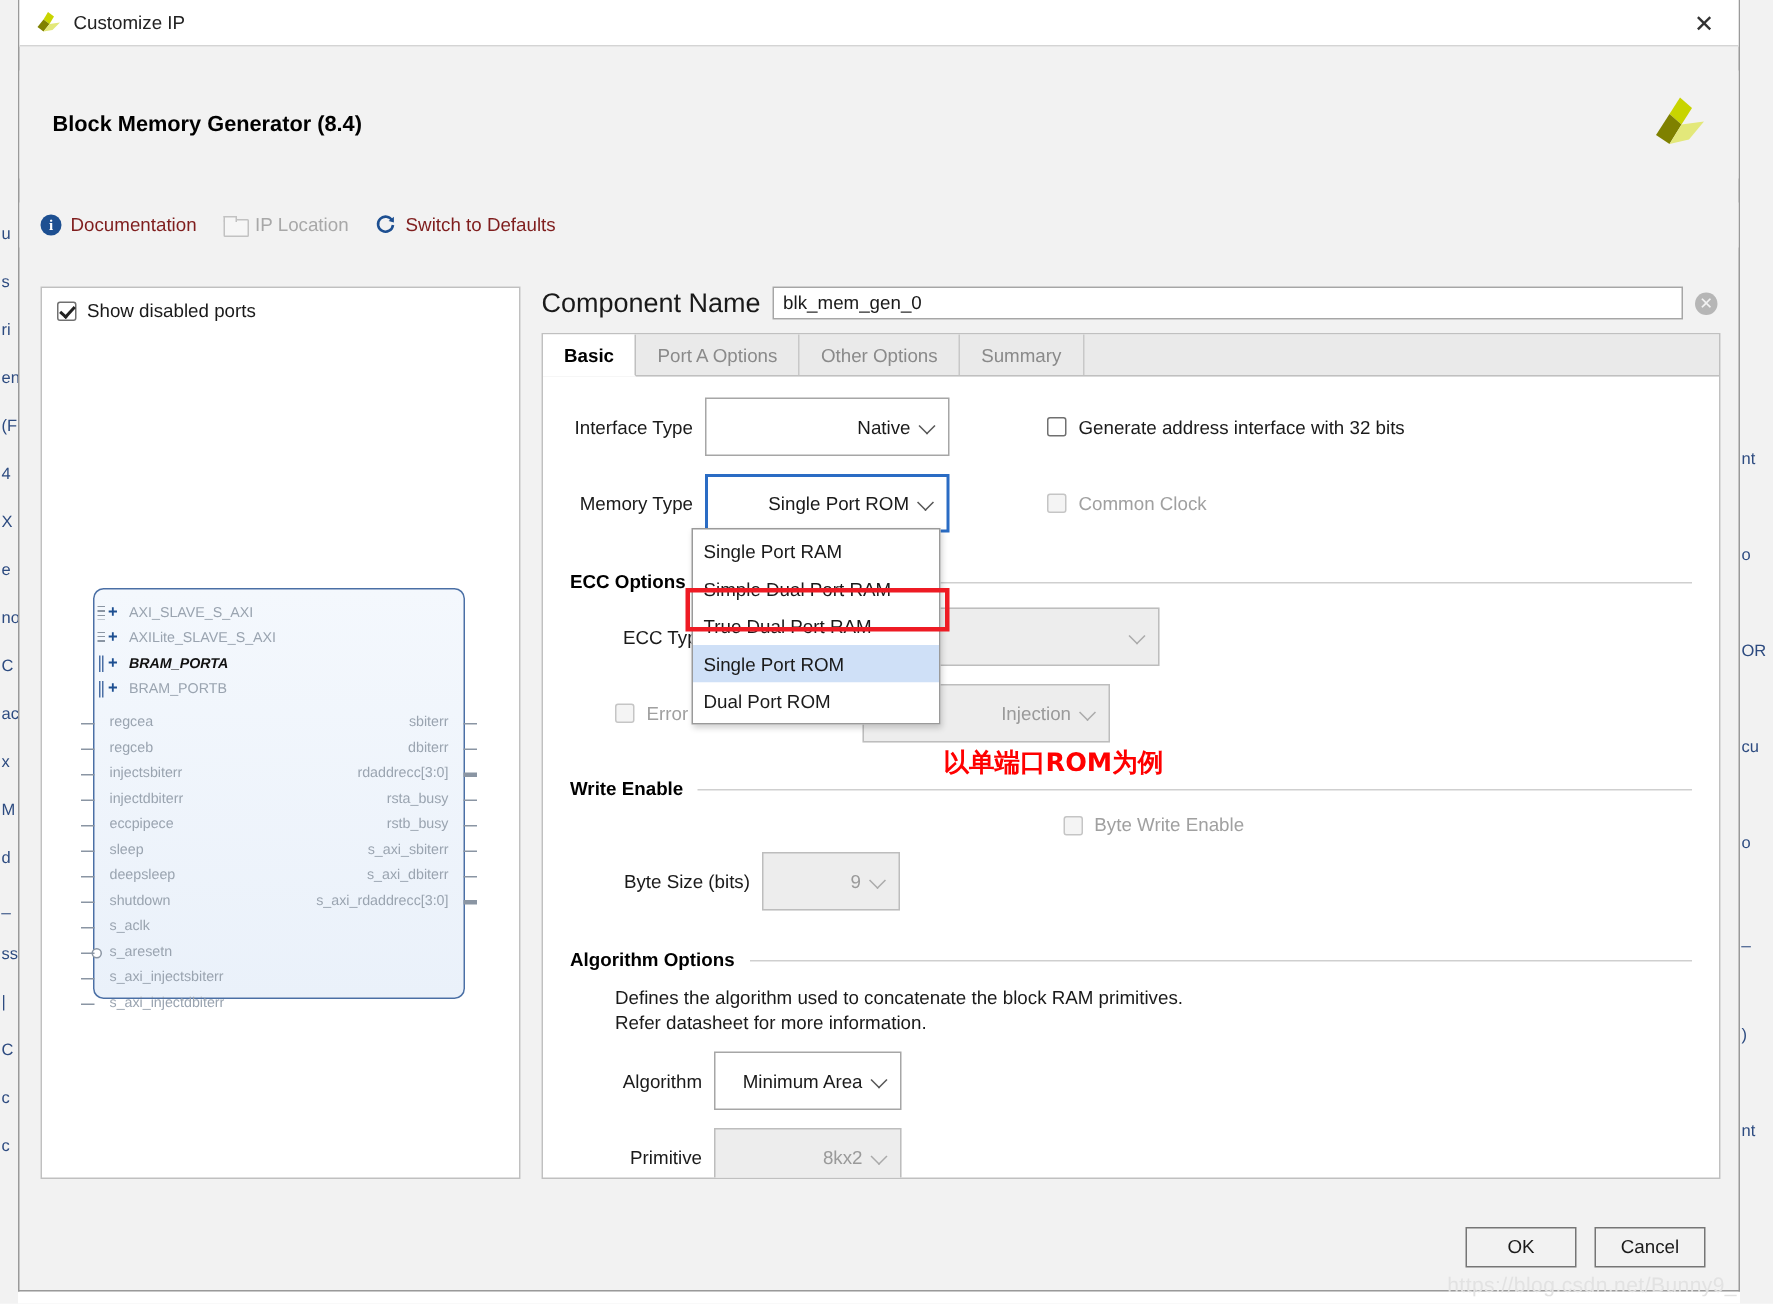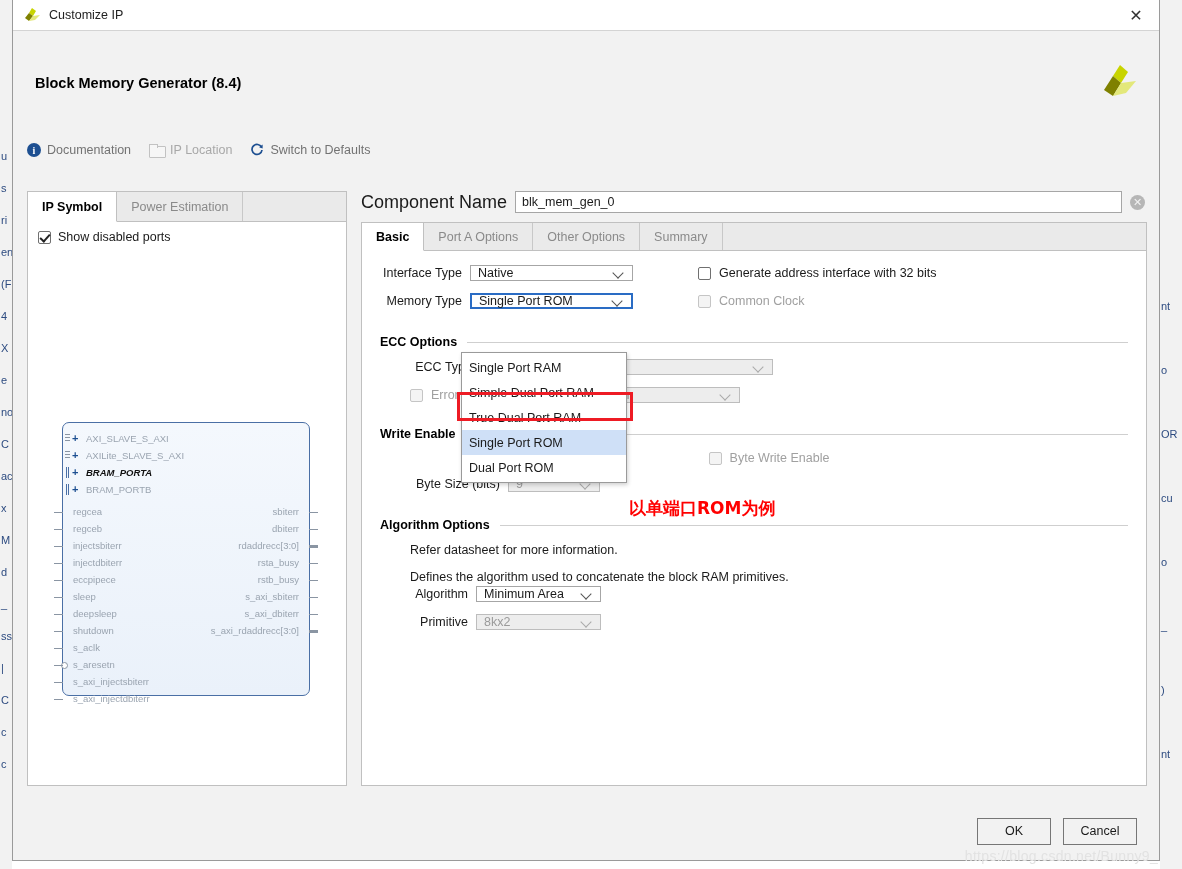--- a/index.html
+++ b/index.html
@@ -57,21 +57,21 @@
   }
   #header-logo {
     position:absolute; right:22px; top:16px; width:36px; height:38px;
   }
 
   #toolbar {
     flex:none; height:30px; display:flex; align-items:center;
     padding-left:14px; gap:18px; background:#f2f2f2;
   }
   .tb-item { display:flex; align-items:center; gap:6px; cursor:pointer; }
-  .tb-item .lbl { font-size:12.5px; color:#737373; }
+  .tb-item .lbl { font-size:12.5px; color:#7f1d1d; }
   .tb-item.disabled .lbl { color:#a8a8a8; }
 
   .icon-info {
     width:14px; height:14px; border-radius:50%;
     background:#1d4f91; color:#fff; font-size:10px; font-weight:bold;
     display:flex; align-items:center; justify-content:center;
     font-family:"Liberation Serif", serif;
   }
   .icon-folder {
     width:15px; height:12px; position:relative;
@@ -180,23 +180,23 @@
   }
   #content-tabs {
     height:28px; display:flex; background:#eaeaea;
     border-bottom:1px solid #c0c0c0; flex:none;
   }
   #tabpage { flex:1; position:relative; padding:14px 18px; overflow:hidden; }
 
   .frow { display:flex; align-items:center; margin-bottom:12px; }
   .flabel { font-size:12.5px; text-align:right; }
   .select {
-    height:16px; border:1px solid #a6a6a6; background:#fff;
+    height:39px; border:1px solid #a6a6a6; background:#fff;
     display:flex; align-items:center; padding:0 4px 0 7px;
-    font-size:12.5px; position:relative; cursor:pointer;
+    font-size:12.5px; position:relative; cursor:pointer;text-align:right;
   }
   .select .val { flex:1; white-space:nowrap; overflow:hidden; }
   .select.disabled { background:#ededed; border-color:#bdbdbd; color:#9a9a9a; }
   .select.focused { border:2px solid #2a6cc4; }
   .chev {
     width:11px; height:11px; flex:none; margin-left:6px; margin-right:4px;
     position:relative;
   }
   .chev:after {
     content:""; position:absolute; left:1px; top:1px; width:7px; height:7px;
@@ -332,29 +332,20 @@
           <polygon points="12.6,1.5 12.6,5.4 9.1,4.3" fill="#1d4f91"></polygon>
         </svg>
       </span>
       <span class="lbl">Switch to Defaults</span>
     </div>
   </div>
 
   <div id="body-area">
 
     <div id="left-panel">
-      <div class="tabstrip">
-        <div class="tab active">
-          <span>IP Symbol</span>
-        </div>
-        <div class="tab">
-          <span>Power Estimation</span>
-        </div>
-        <div class="tab tab-filler"></div>
-      </div>
 
       <div id="show-ports-row">
         <span class="cbox checked"></span>
         <span class="lbl">Show disabled ports</span>
       </div>
 
       <div id="symbol-area">
         <div id="ip-block">
 
           <div class="port left" style="top:10px;">
@@ -498,22 +489,22 @@
               <span class="val">9</span>
               <span class="chev"></span>
             </span>
           </div>
 
           <div class="section-head" style="margin-top:26px;">
             <span>Algorithm Options</span>
             <span class="rule"></span>
           </div>
 
+          <div class="desc">Defines the algorithm used to concatenate the block RAM primitives.</div>
           <div class="desc" style="margin-bottom:10px;">Refer datasheet for more information.</div>
-          <div class="desc">Defines the algorithm used to concatenate the block RAM primitives.</div>
 
           <div class="frow" style="margin-left:30px;">
             <span class="flabel" style="width:58px;">Algorithm</span>
             <span class="select" style="width:125px;margin-left:8px;">
               <span class="val">Minimum Area</span>
               <span class="chev"></span>
             </span>
           </div>
 
           <div class="frow" style="margin-left:30px;">

